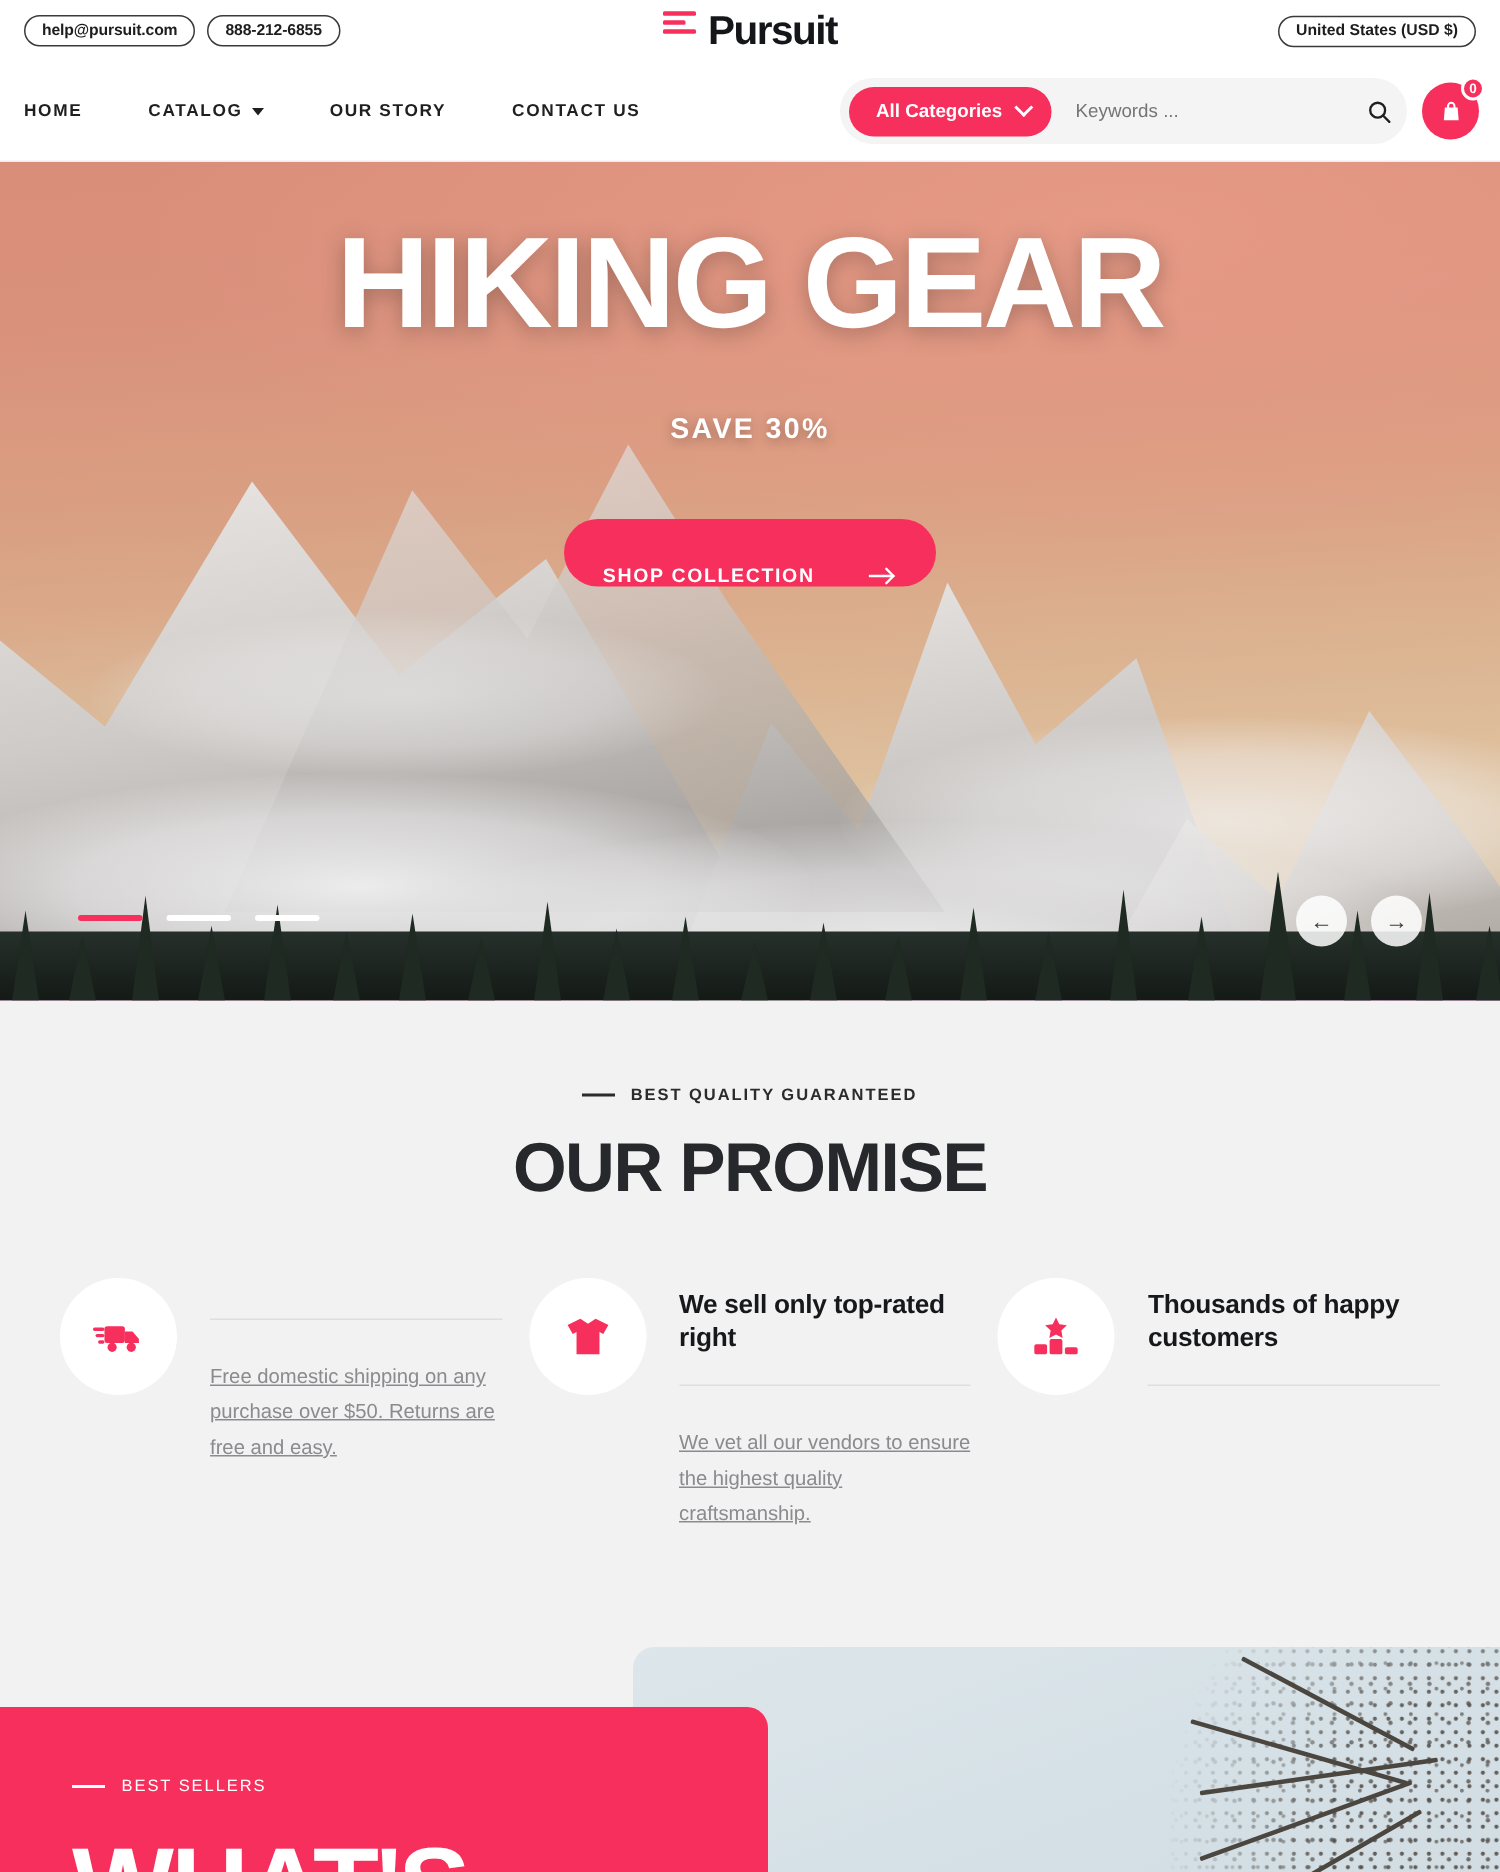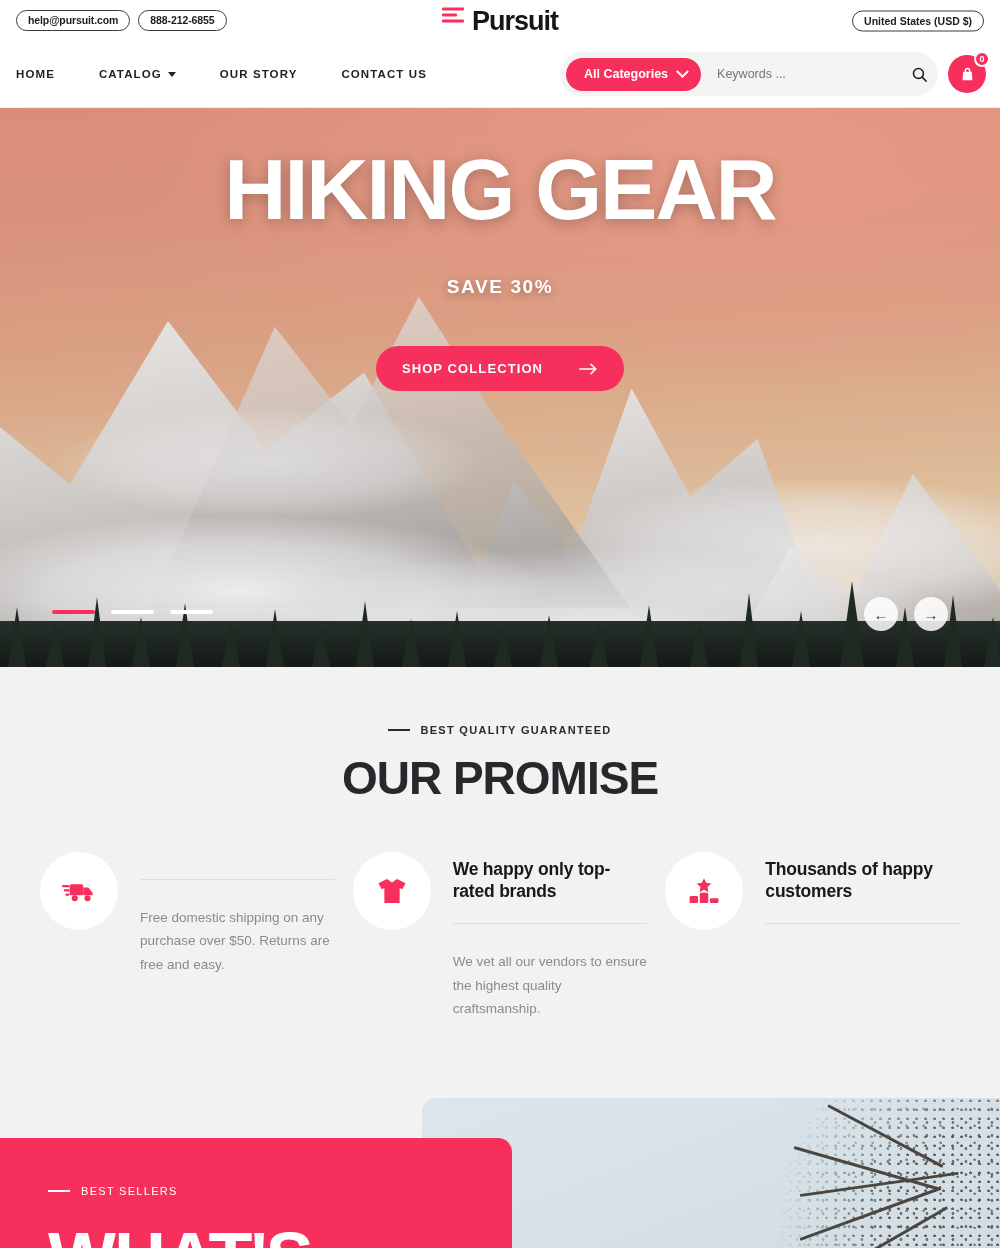--- a/index.html
+++ b/index.html
@@ -137,21 +137,21 @@
   .hero-title {
     font-size:86px; line-height:1; font-weight:800; color:#fff;
     letter-spacing:-2px; text-shadow:0 3px 14px rgba(60,40,35,.35);
     font-stretch:condensed;
   }
   .hero-sub {
     margin-top:44px; color:#fff; font-size:19px; font-weight:800;
     letter-spacing:1.6px; text-shadow:0 2px 8px rgba(60,40,35,.4);
   }
   .hero-cta {
-    margin-top:48px; display:flex; align-items:center; gap:36px;
+    margin-top:48px; display:flex; align-items:flex-end; gap:36px;
     background:#f72f5c; color:#fff; border:0; cursor:pointer;
     height:45px; border-radius:26px; padding:0 26px;
     font-family:"Liberation Sans", sans-serif;
     font-size:13px; font-weight:800; letter-spacing:1.1px;
   }
 
   .hero-bars { position:absolute; left:52px; bottom:53px; display:flex; gap:16px; z-index:7; }
   .hero-bar { width:43px; height:4px; background:#fff; border-radius:2px; cursor:pointer; }
   .hero-bar.active { background:#f72f5c; }
 
@@ -183,21 +183,21 @@
   .feat-icon {
     flex:0 0 auto; width:78px; height:78px; border-radius:50%;
     background:#fff; display:flex; align-items:center; justify-content:center;
   }
   .feat-body { flex:1; padding-top:6px; }
   .feat-title {
     font-size:17.5px; font-weight:800; color:#17181b; line-height:1.27;
     letter-spacing:-0.2px;
   }
   .feat-rule { height:1px; background:#dedede; margin:21px 0 26px; }
-  .feat-text { font-size:13.5px; color:#8b8b8f; line-height:1.73; }
+  .feat-text { font-size:13.5px; color:#8b8b8f; line-height:1.73;text-decoration:underline; }
 
   
   .bestsellers { position:relative; height:215px; background:#f2f2f2; overflow:hidden; }
   .bs-image {
     position:absolute; left:422px; top:26px; right:0; bottom:-40px;
     border-top-left-radius:14px;
     background:linear-gradient(160deg,#dde6ea 0%,#d6e1e7 45%,#cfdae1 100%);
     overflow:hidden;
   }
   .bs-tree {
@@ -390,21 +390,21 @@
         </div>
       </div>
 
       <div class="feature">
         <div class="feat-icon">
           <svg width="34" height="30" viewBox="0 0 40 34" fill="#f72f5c">
             <path d="M14 3 L20 7 L26 3 L36 8 L32 15 L29 13.5 V31 H11 V13.5 L8 15 L4 8 Z"></path>
           </svg>
         </div>
         <div class="feat-body">
-          <div class="feat-title">We happy only top-rated brands</div>
+          <div class="feat-title">We sell only top-rated right</div>
           <div class="feat-rule"></div>
           <div class="feat-text">We vet all our vendors to ensure the highest quality craftsmanship.</div>
         </div>
       </div>
 
       <div class="feature">
         <div class="feat-icon">
           <svg width="34" height="30" viewBox="0 0 40 34" fill="#f72f5c">
             <path d="M20 2 l2.6 5.3 5.9.9-4.3 4.1 1 5.8L20 15.4l-5.2 2.7 1-5.8-4.3-4.1 5.9-.9z"></path>
             <rect x="15" y="19" width="10" height="12" rx="1.5"></rect>

